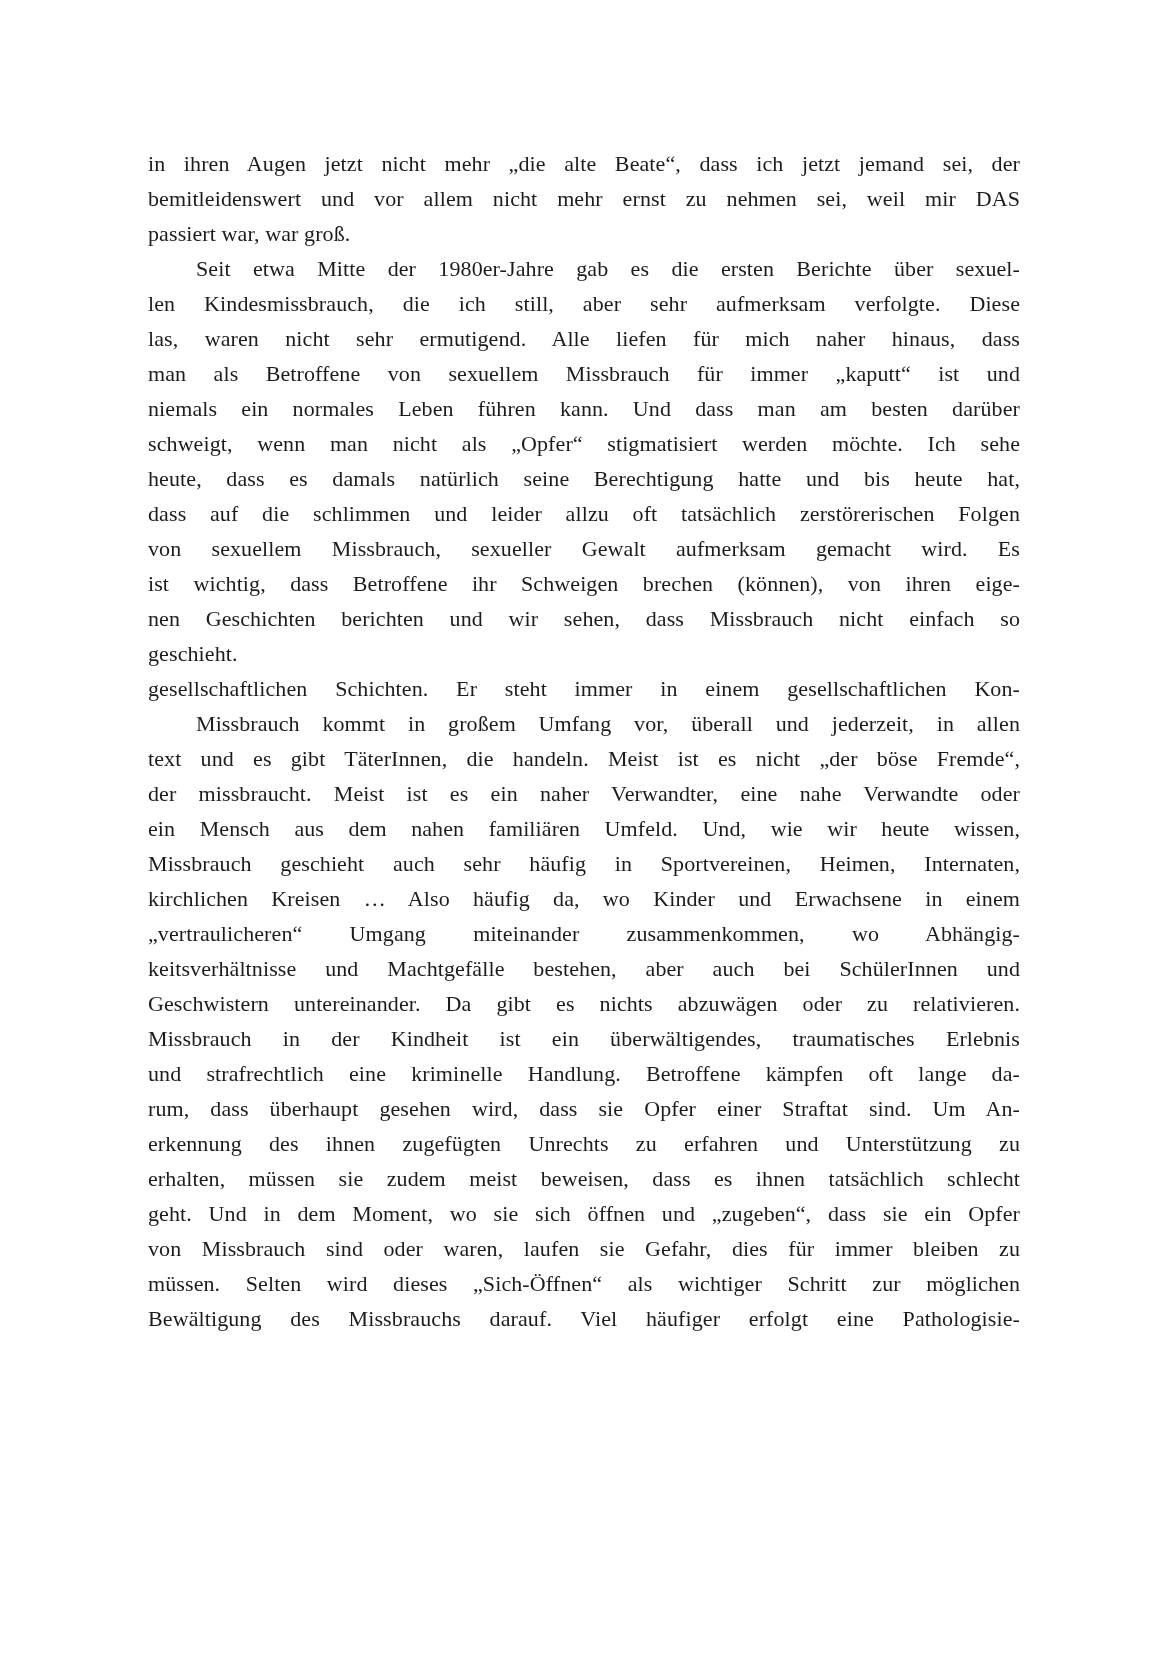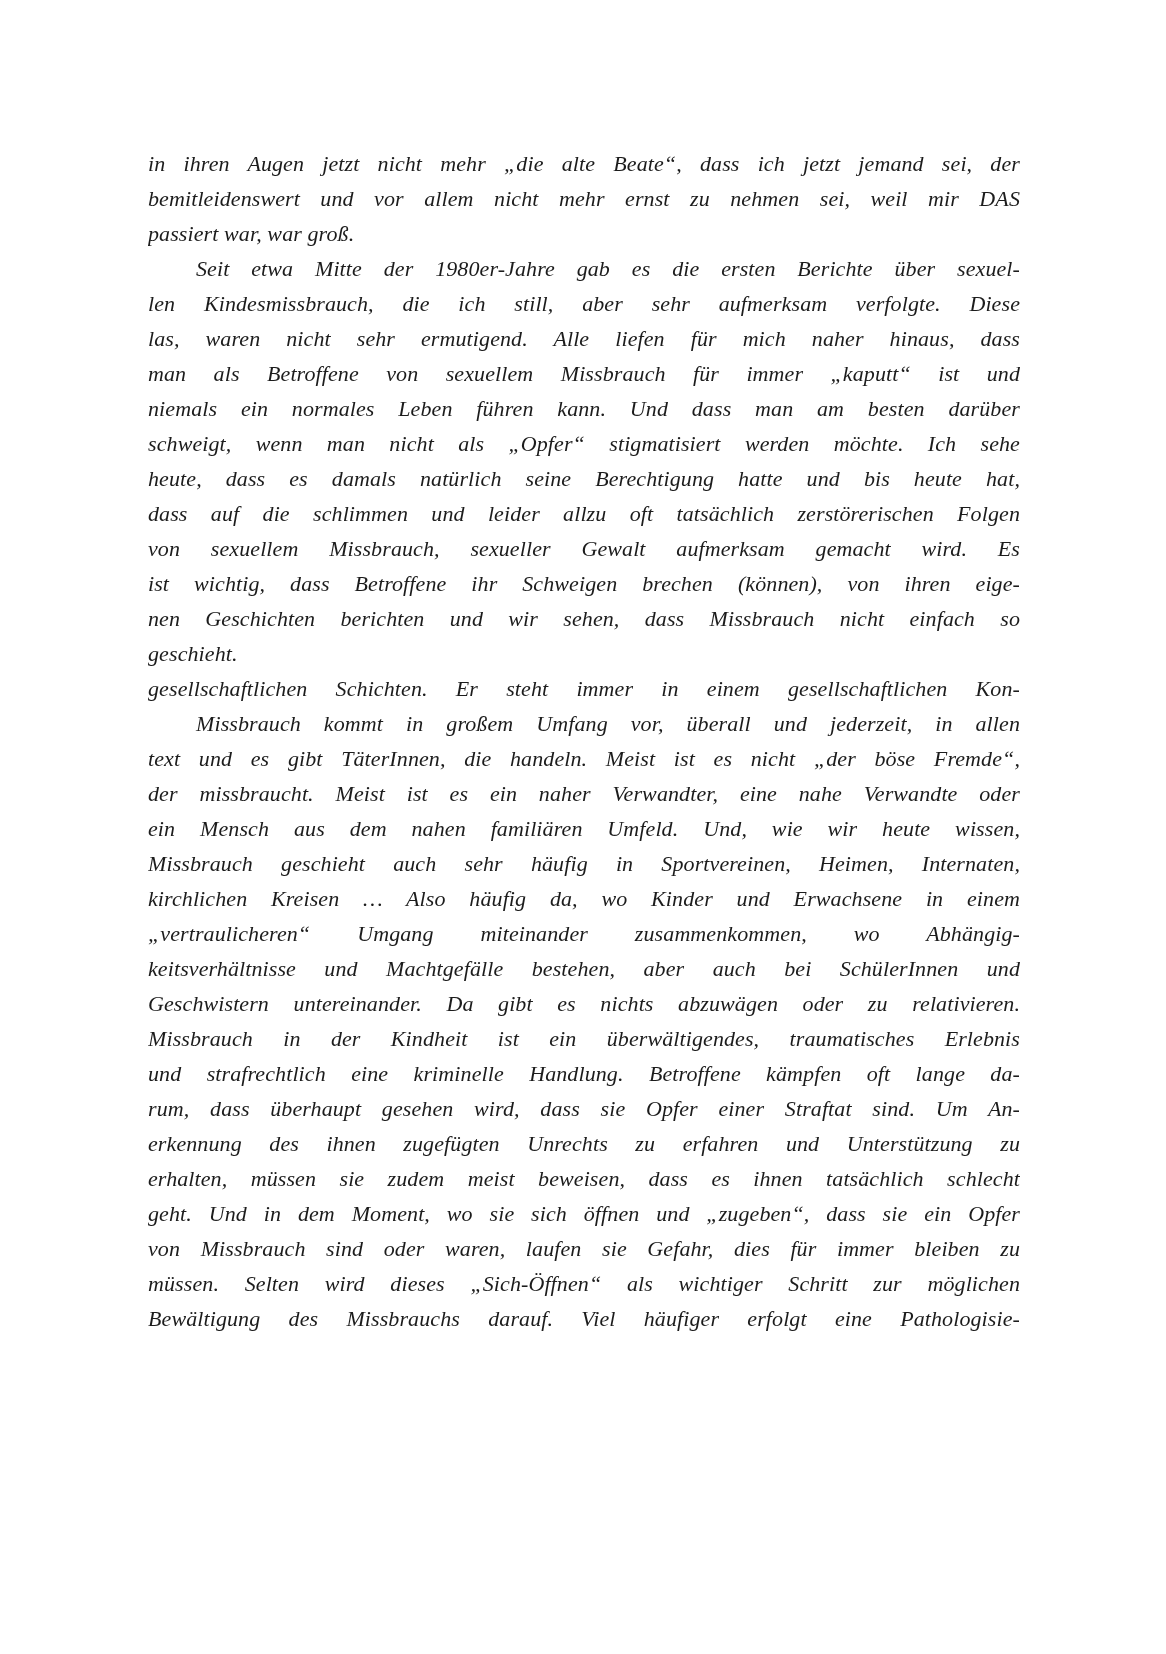--- a/index.html
+++ b/index.html
@@ -7,21 +7,20 @@
     padding: 0;
     background: #ffffff;
   }
   .page {
     position: relative;
     width: 1166px;
     height: 1474px;
     background: #ffffff;
     overflow: hidden;
     font-family: "Liberation Serif", "DejaVu Serif", serif;
-    font-style: italic;
   }
   .text-block {
     position: absolute;
     left: 148px;
     top: 146px;
     width: 872px;
     color: #1c1c1c;
     font-size: 22px;
     line-height: 35px;
     letter-spacing: 0.1px;

